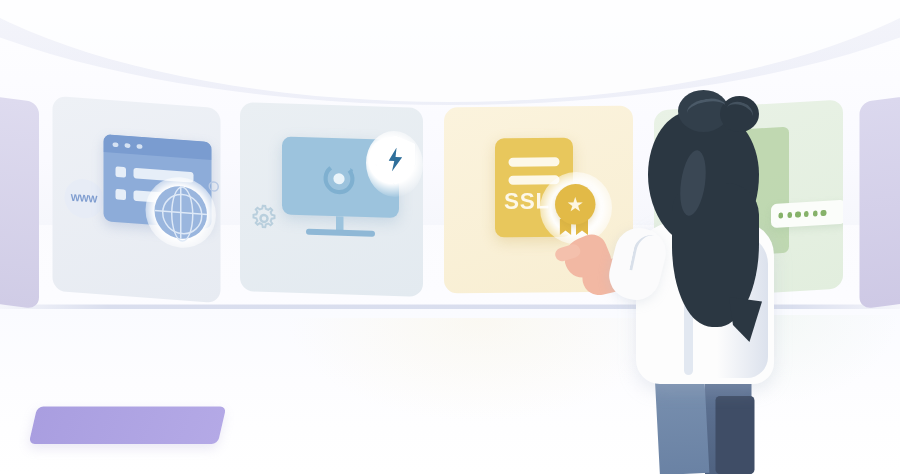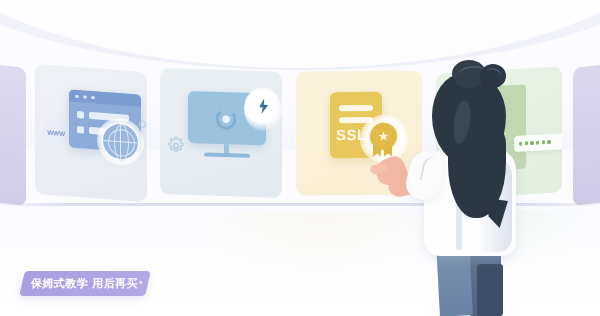--- a/index.html
+++ b/index.html
@@ -298,18 +298,14 @@
     <div class="hairlong"></div>
     <div class="hairhl"></div>
     <div class="hairtip"></div>
     <div class="bun1"></div>
     <div class="bun2"></div>
     <div class="bunsw"></div>
     <div class="bunsw2"></div>
   </div>
 
   <div class="tag"></div>
-  <div class="tag-txt">
-    <span>保姆式教学 用后再买</span>
-    <span class="tag-star">*</span>
-  </div>
 
 </div>
 
 </body></html>

